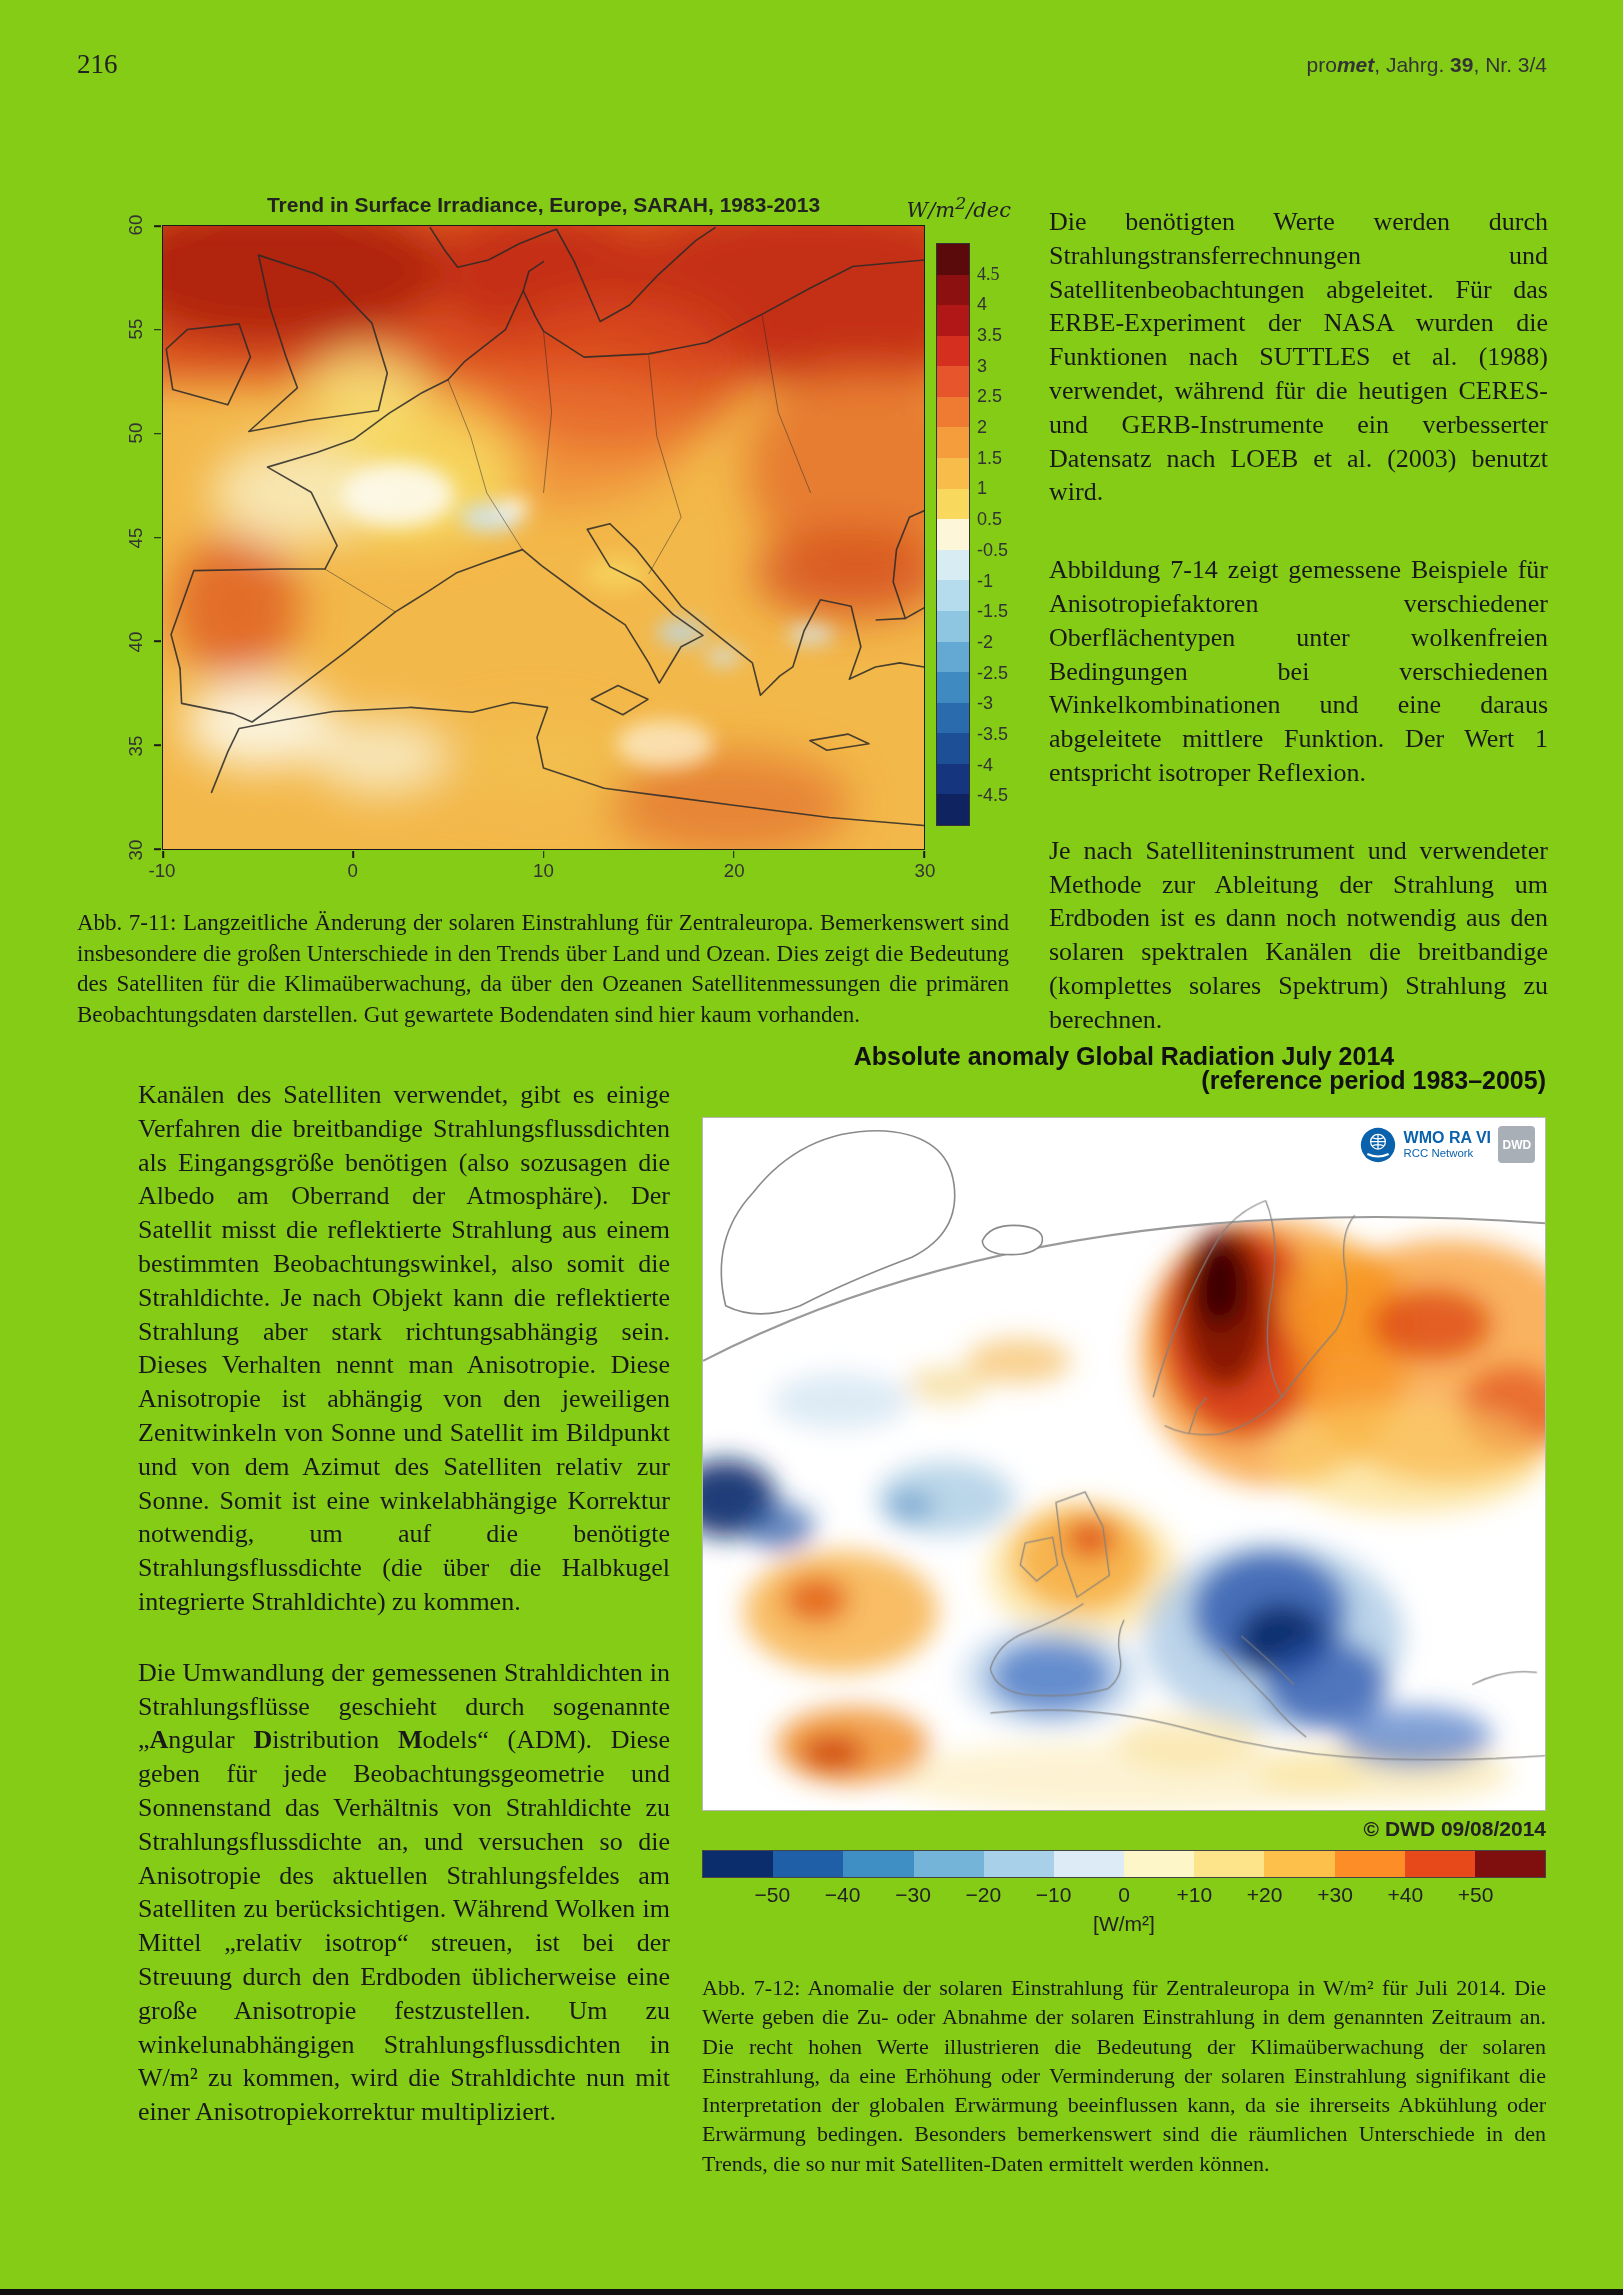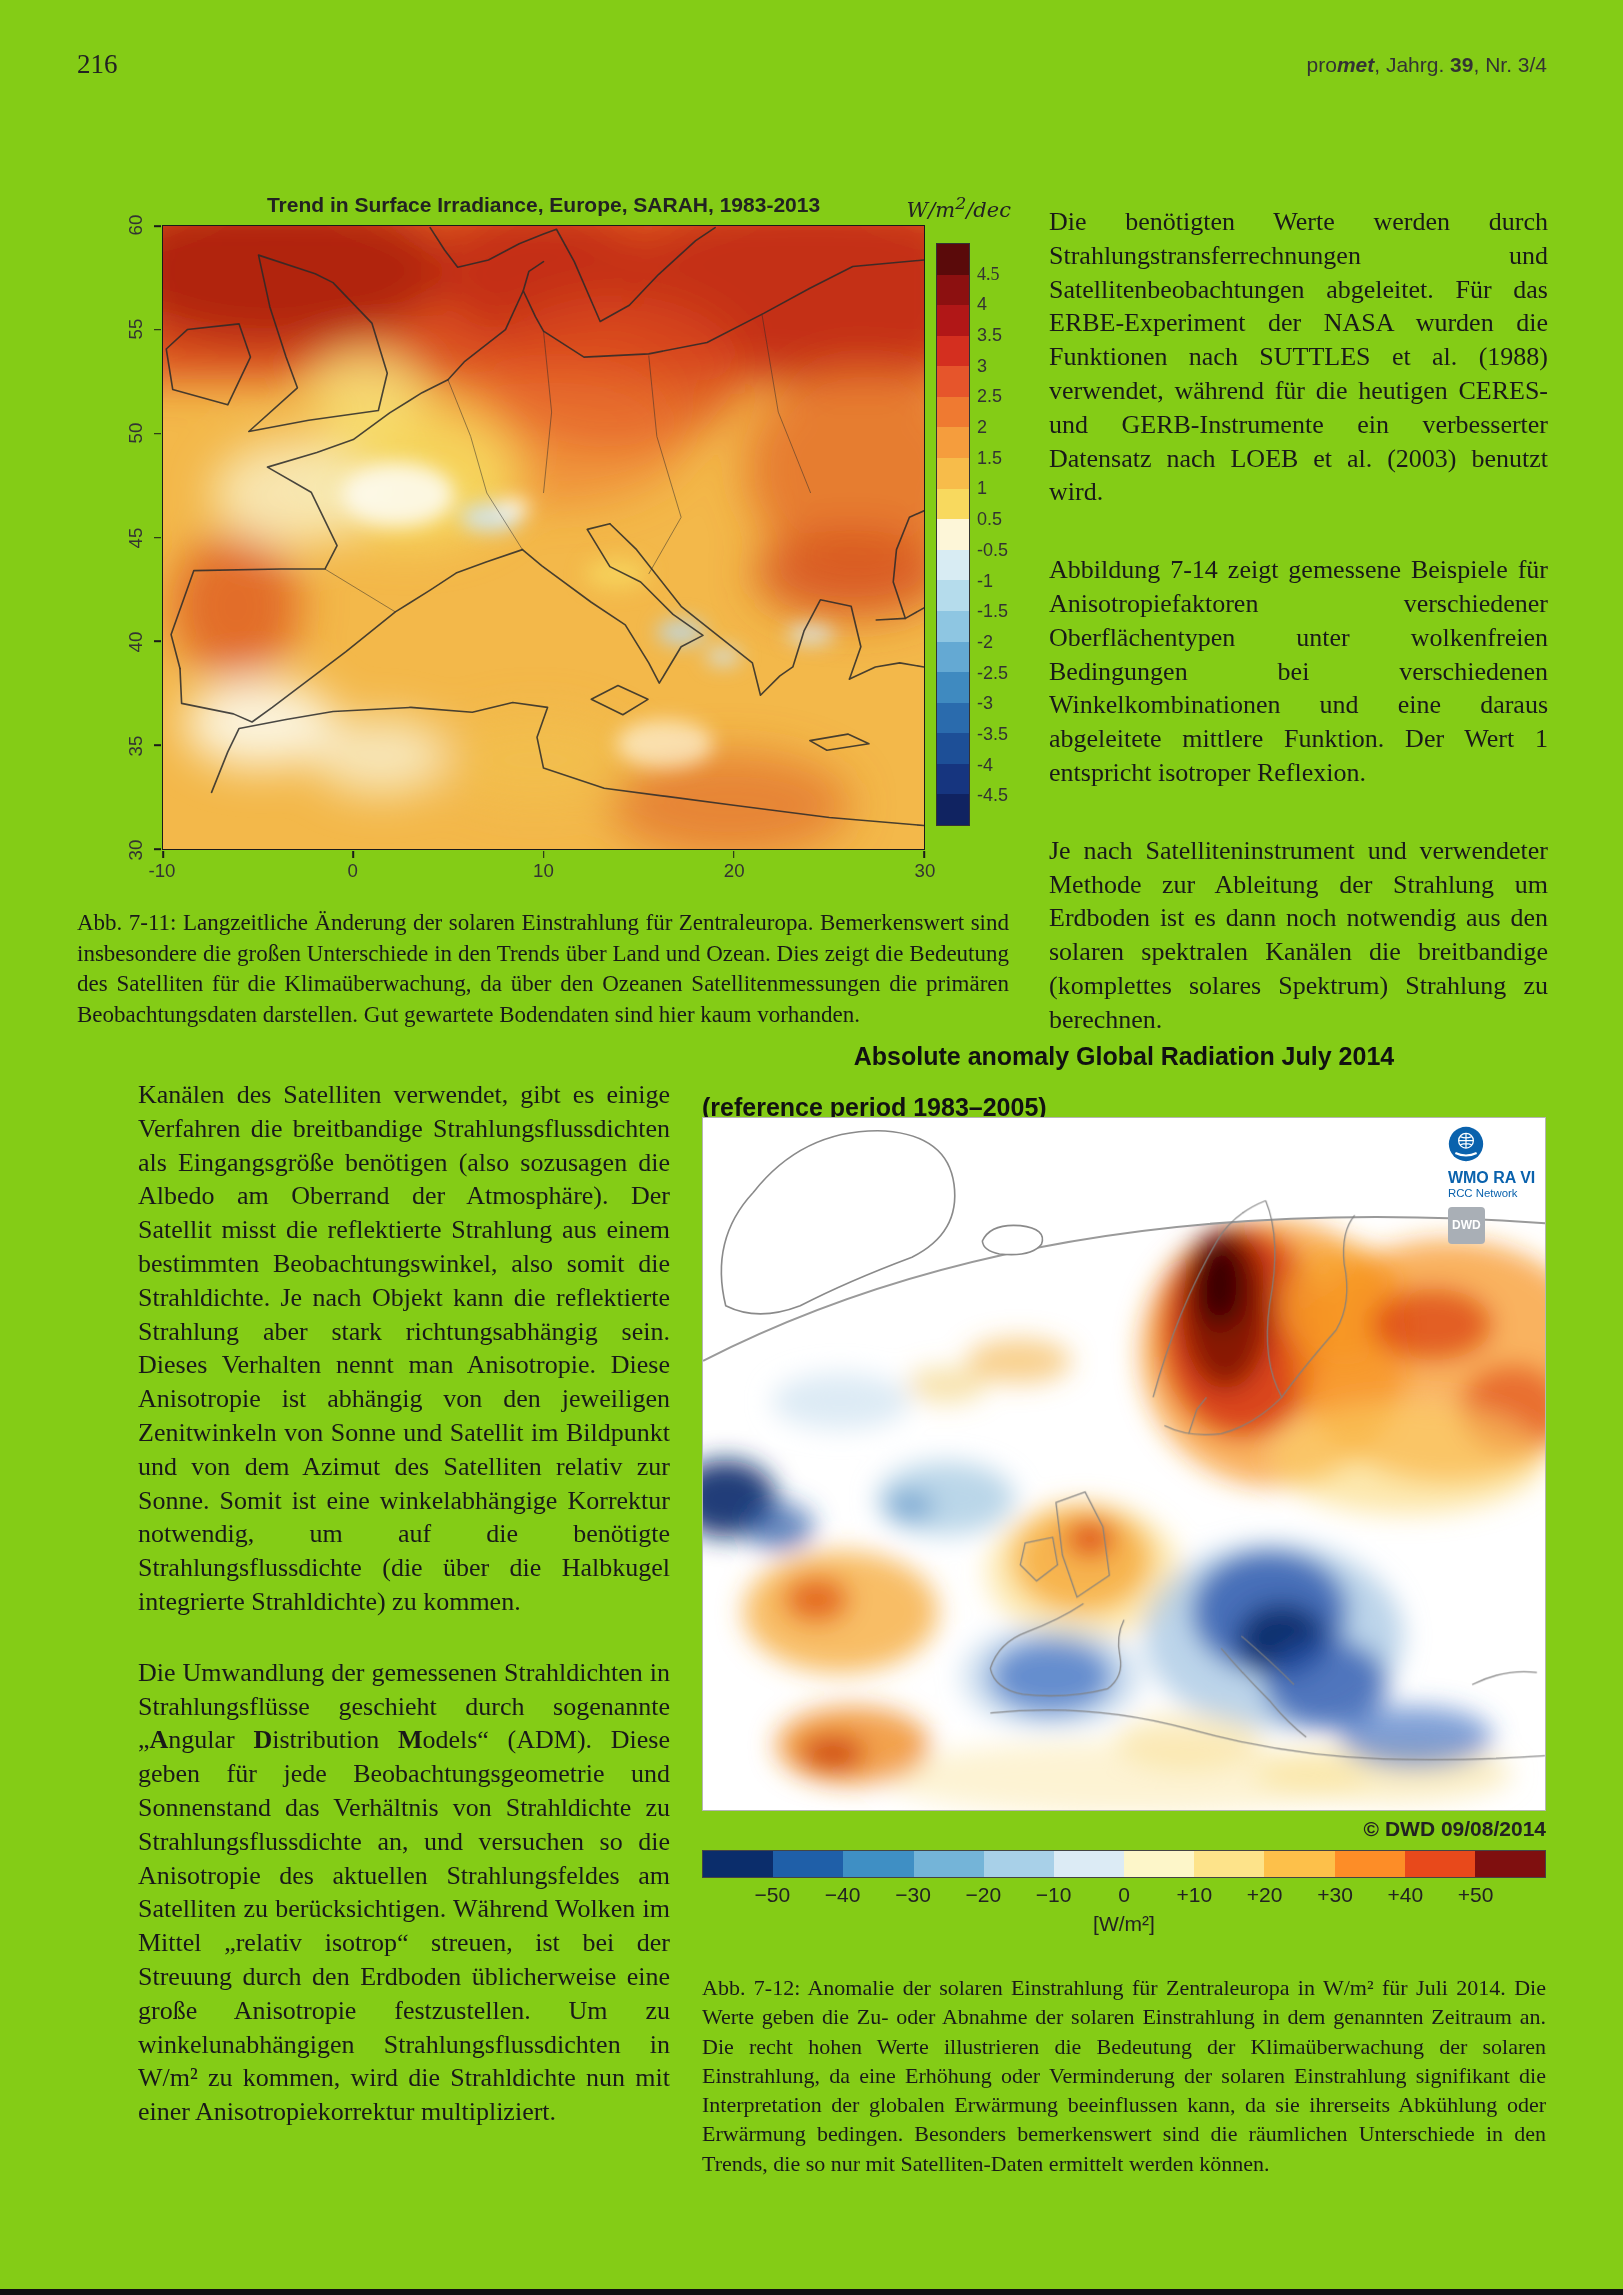--- a/index.html
+++ b/index.html
@@ -36,24 +36,24 @@
   .xtick{position:absolute;transform:translateX(-50%);font-family:"Liberation Sans",sans-serif;font-size:18.7px;color:#333;}
   .cb711{position:absolute;left:859px;top:50px;width:34px;height:583px;border:0.8px solid #333;display:flex;flex-direction:column;}
   .cbseg{flex:1 1 auto;}
   .cb711ticks{position:absolute;left:900px;top:50px;width:49px;height:583px;}
   .cb711tick{position:absolute;left:0;transform:translateY(-50%);font-family:"Liberation Sans",sans-serif;font-size:18px;color:#333;}
   .figcap711{position:absolute;left:0;top:692px;width:932px;font-size:23px;line-height:1.33;text-align:justify;color:#191919;}
 
   
   .fig712{position:absolute;left:702px;top:1042px;width:844px;height:1186px;}
   .fig712-t1{position:absolute;left:0;right:0;top:0;text-align:center;font-family:"Liberation Sans",sans-serif;font-weight:bold;font-size:25px;color:#111;}
-  .fig712-t2{position:absolute;left:0;right:0;top:51px;text-align:left;font-family:"Liberation Sans",sans-serif;font-weight:bold;font-size:25px;color:#111;}
+  .fig712-t2{position:absolute;left:0;right:0;top:24px;text-align:right;font-family:"Liberation Sans",sans-serif;font-weight:bold;font-size:25px;color:#111;}
   .map712{position:absolute;left:0;top:75px;width:844px;height:694px;border:0.8px solid #b5b5b5;background:#fff;}
   .map712 svg{display:block;}
-  .logos{position:absolute;right:9.7px;top:8px;display:flex;gap:7.3px;flex-direction:column;}
+  .logos{position:absolute;right:9.7px;top:8px;display:flex;align-items:center;gap:7.3px;}
   .wmo-l1{display:block;color:#0a62ad;font-family:"Liberation Sans",sans-serif;font-weight:bold;font-size:16px;line-height:1.1;}
   .wmo-l2{display:block;color:#0a62ad;font-family:"Liberation Sans",sans-serif;font-size:11.4px;line-height:1.1;}
   .dwd-box{width:37px;height:37px;background:#a9afb6;color:#fff;font-family:"Liberation Sans",sans-serif;font-weight:bold;font-size:12px;display:flex;align-items:center;justify-content:center;border-radius:4px;}
   .credit712{position:absolute;right:0;top:775px;font-family:"Liberation Sans",sans-serif;font-weight:bold;font-size:21px;color:#222;}
   .cb712{position:absolute;left:0;top:808px;width:844px;height:28px;border:0.8px solid #444;display:flex;}
   .cbseg2{flex:1 1 auto;}
   .cb712ticks{position:absolute;left:0;top:841px;width:844px;height:24px;text-decoration:underline;}
   .cb712tick{position:absolute;transform:translateX(-50%);font-family:"Liberation Sans",sans-serif;font-size:21px;color:#222;}
   .cb712unit{position:absolute;left:50%;transform:translateX(-50%);top:870px;font-family:"Liberation Sans",sans-serif;font-size:21px;color:#222;}
   .figcap712{position:absolute;left:0;top:909px;width:844px;font-size:22px;line-height:1.33;text-align:justify;color:#191919;}

